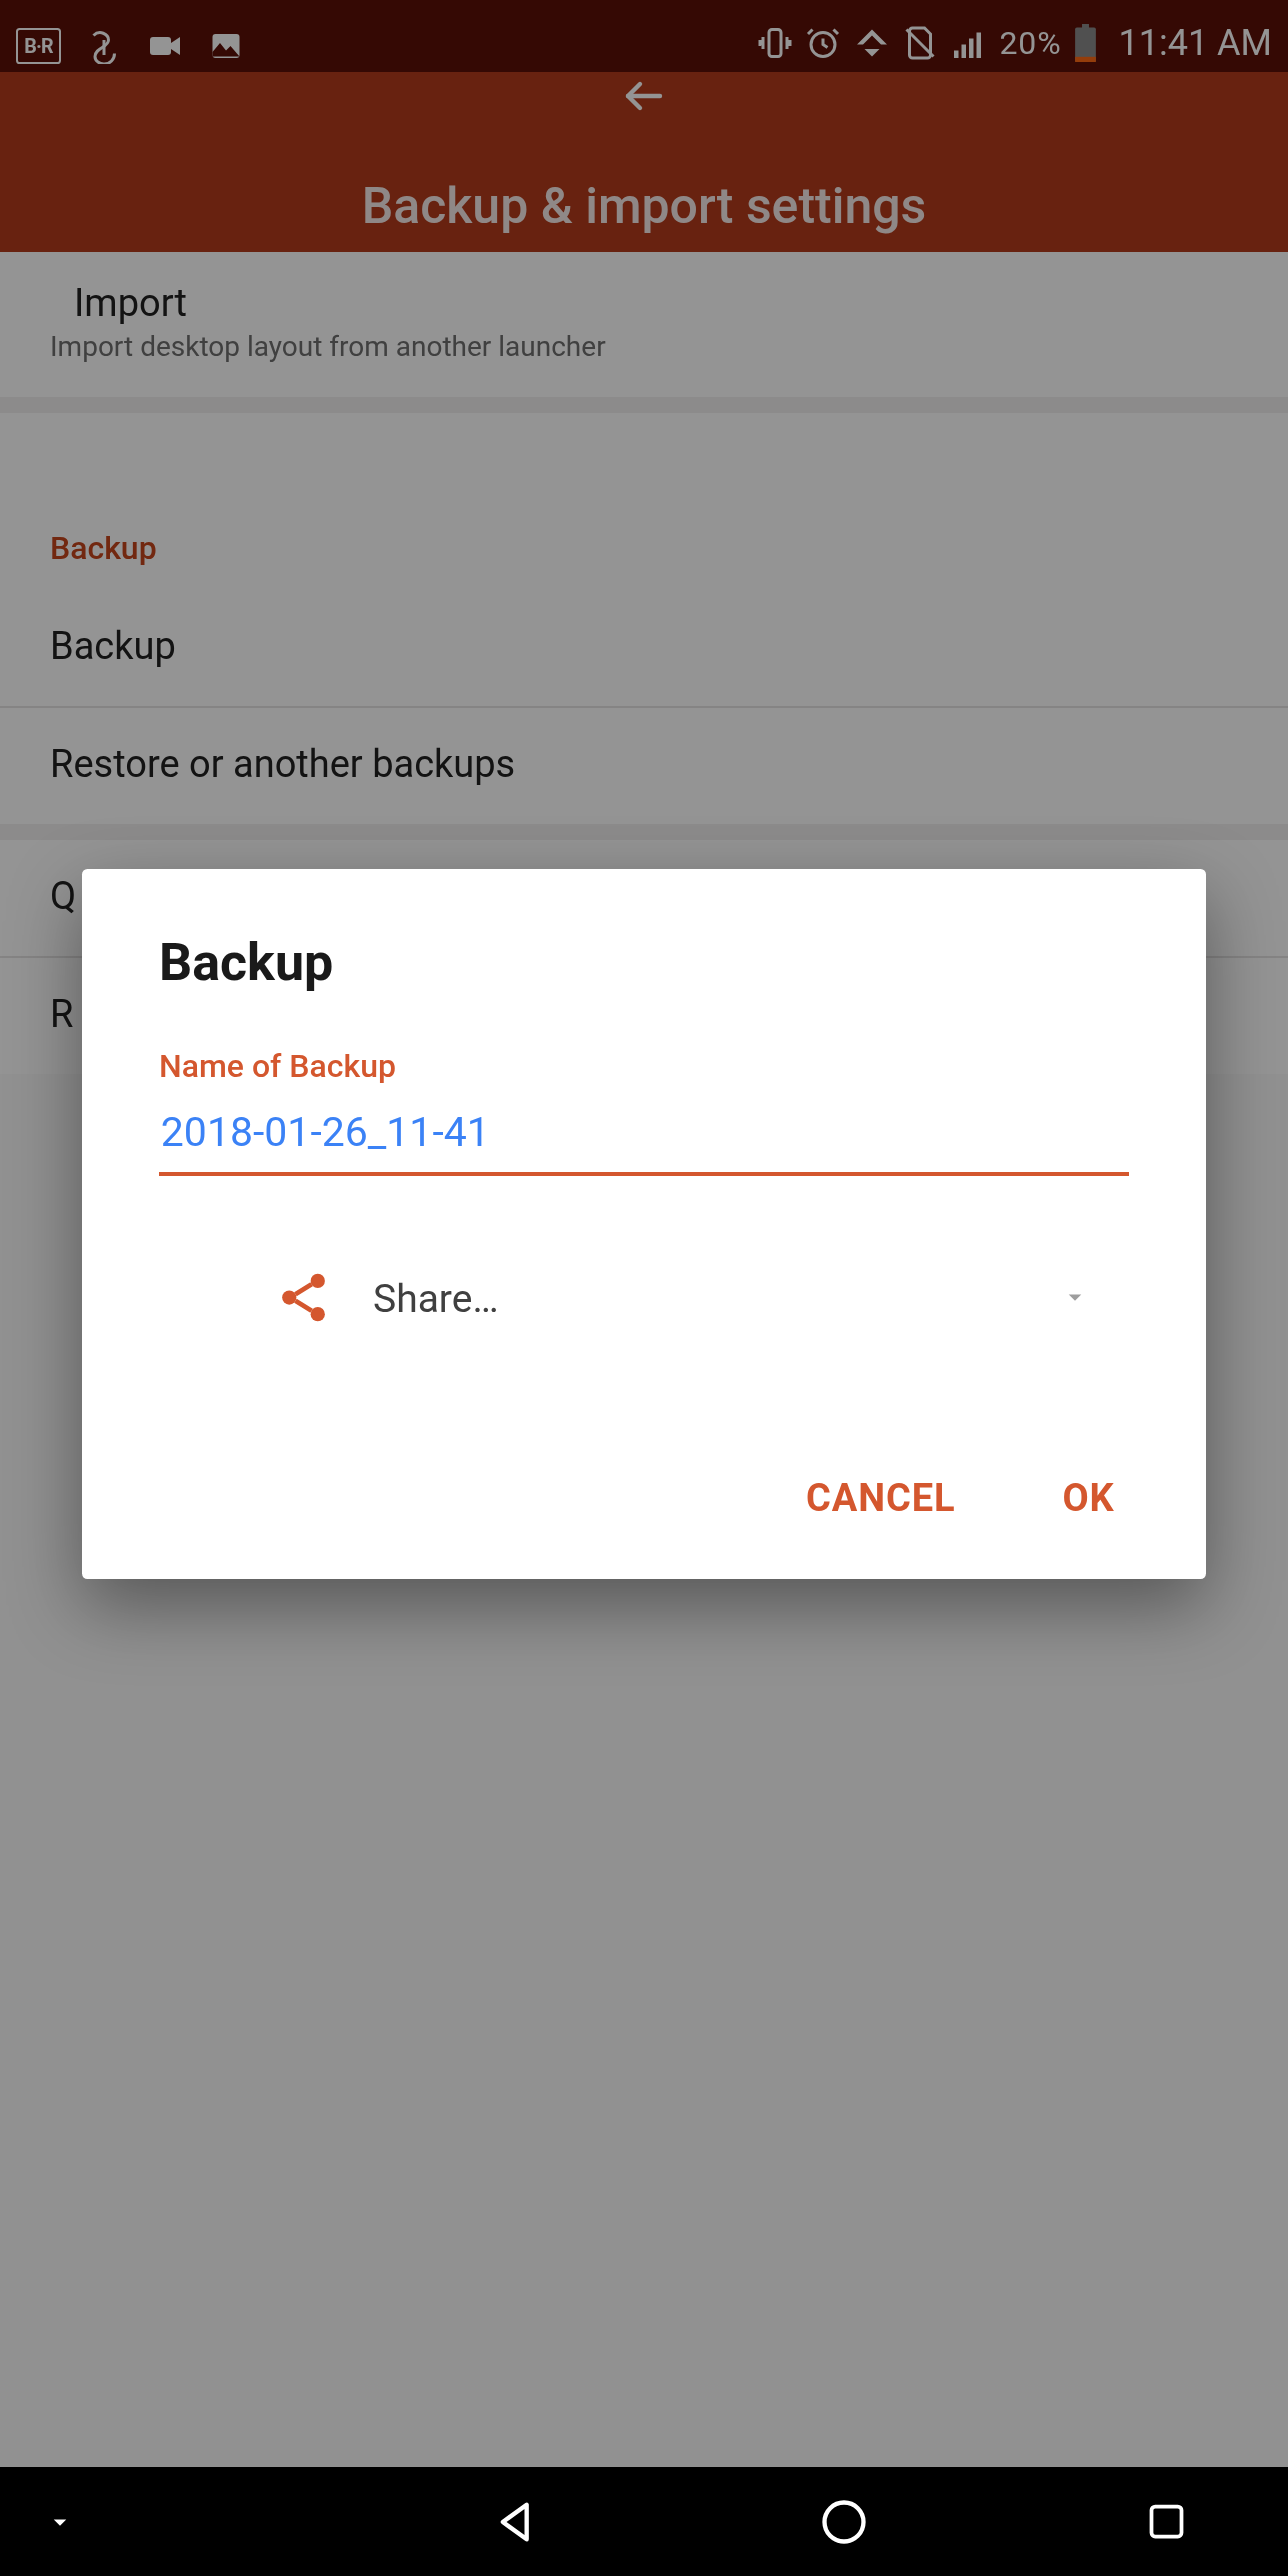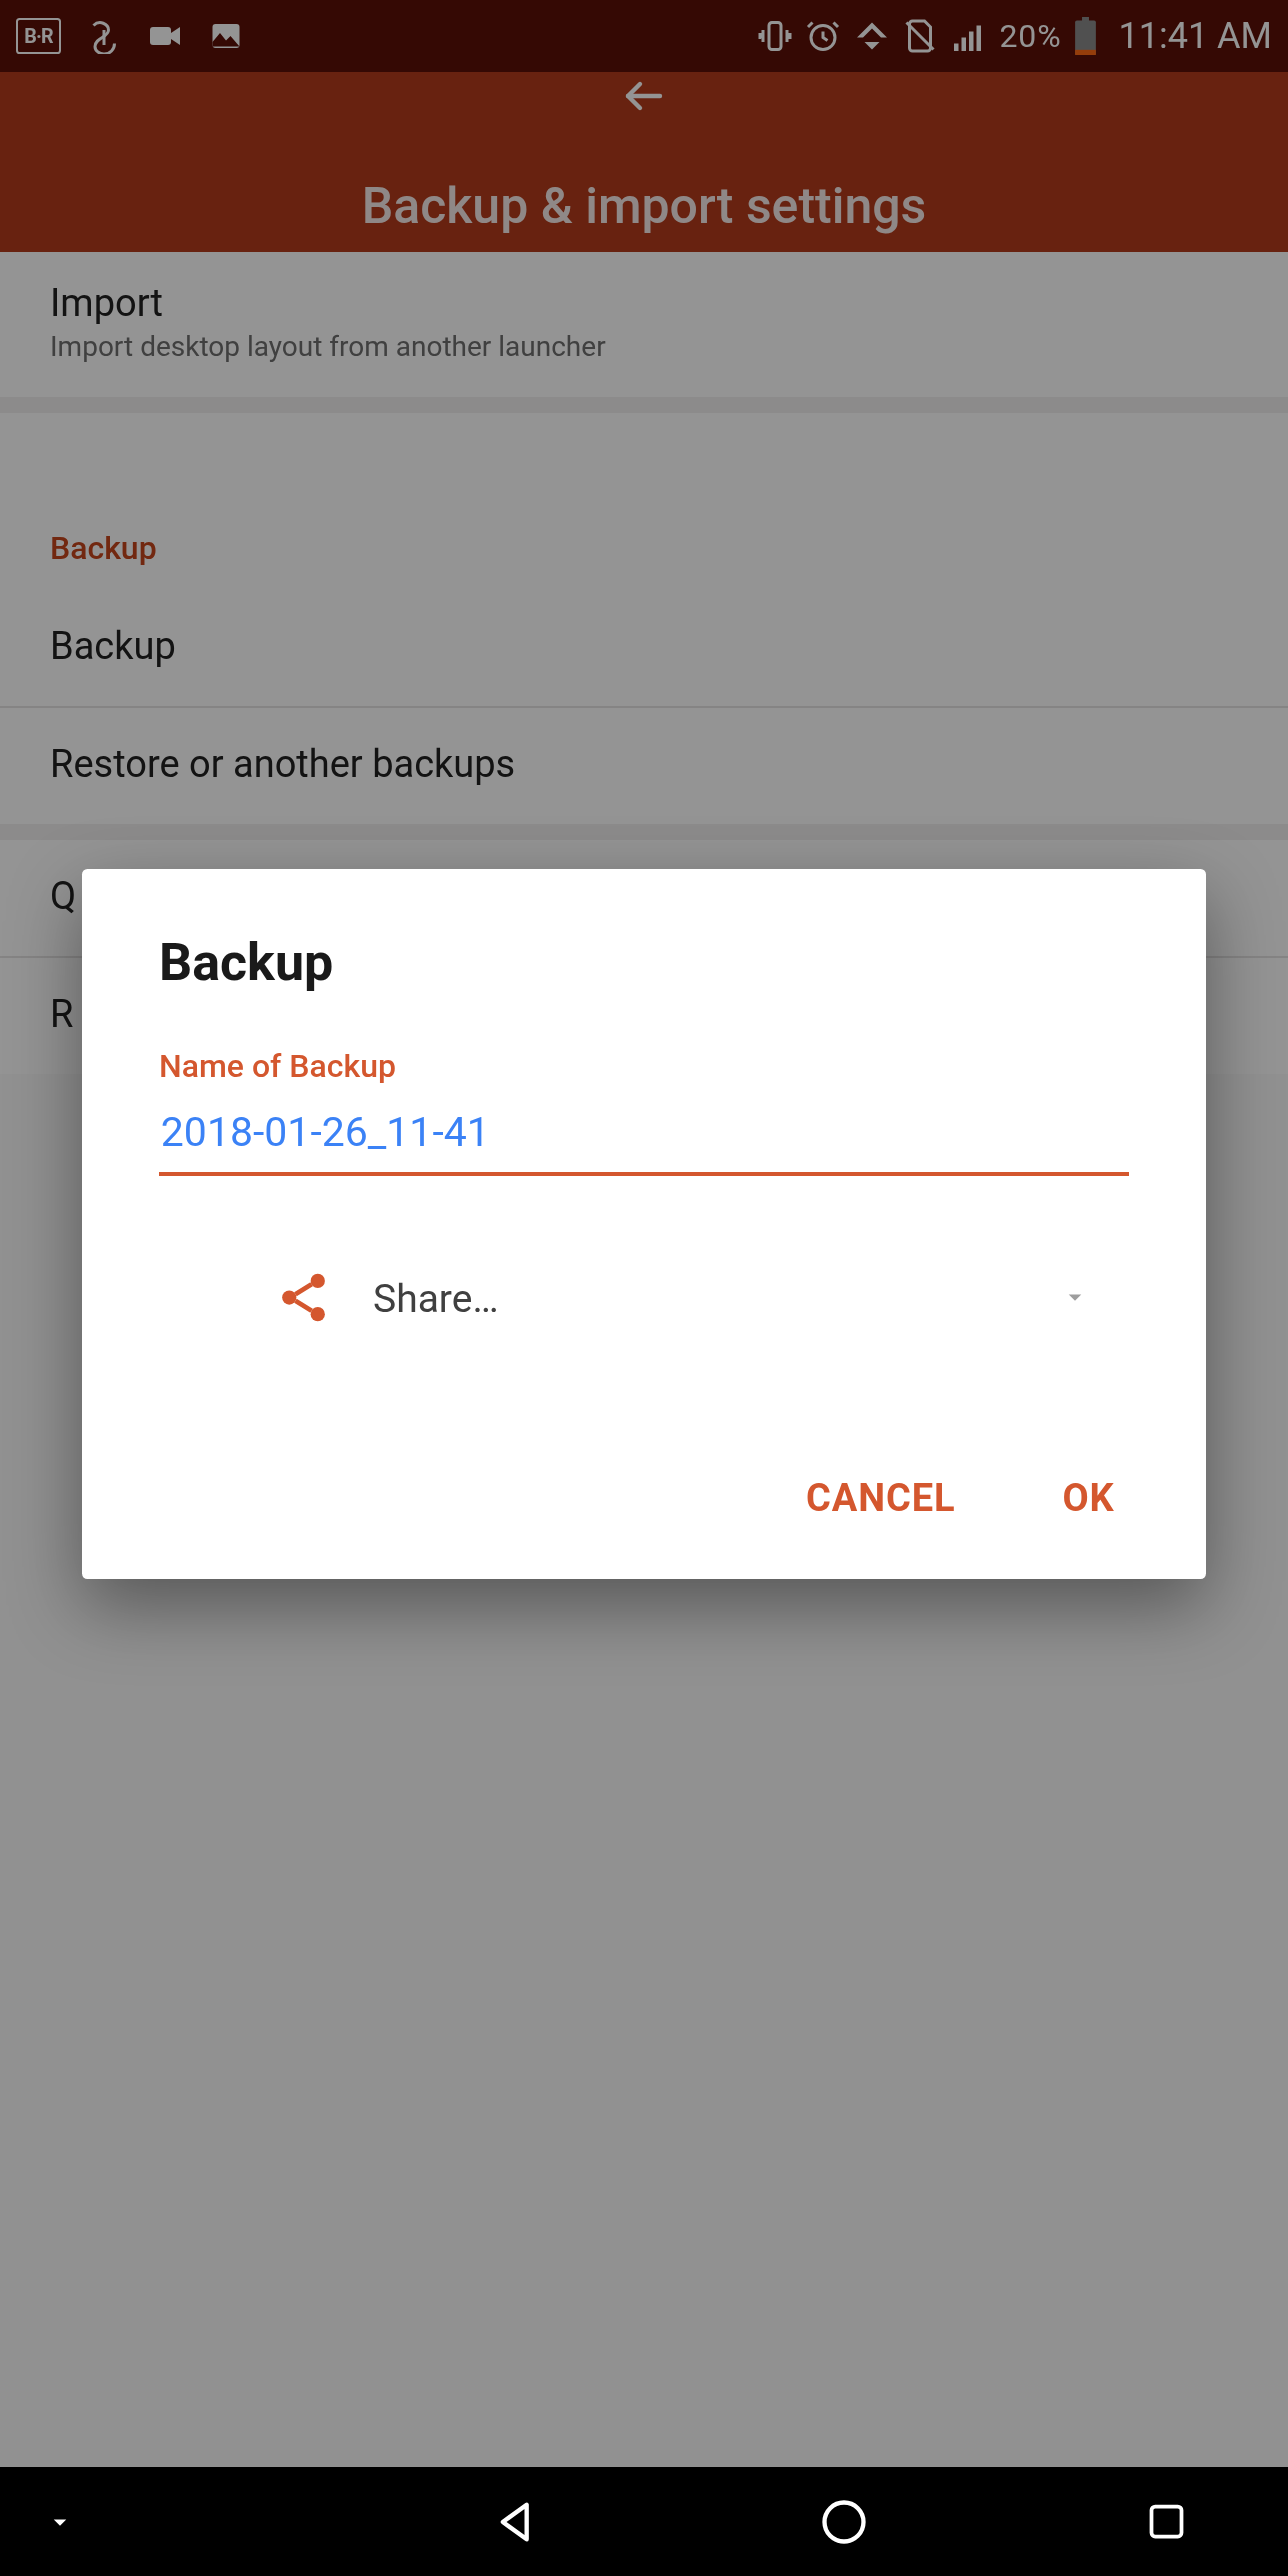--- a/index.html
+++ b/index.html
@@ -11,24 +11,24 @@
     position:relative;
     overflow:hidden;
     transform-origin: top left;
   }
 
   
   .statusbar {
     height:72px;
     background:#5c1108;
     display:flex;
-    align-items:center;
+    align-items:flex-end;
     color:#fff;
     font-size:32px;
-    padding:2px 16px;
+    padding:8px 16px;
   }
   .statusbar .left-icons { display:flex; align-items:center; gap:25px; }
   .statusbar .right-icons{ margin-left:auto; display:flex; align-items:center; gap:12.5px; }
   .statusbar .batt-pct { font-size:32px; letter-spacing:0.9px; }
   .statusbar .clock    { font-size:36px; margin-left:9px; }
   .ic { display:inline-flex; width:36px; height:36px; }
   .ic svg { width:100%; height:100%; }
   .br-badge{
     width:45px;height:36px;border:2.7px solid #fff;border-radius:3.6px;
     display:flex;align-items:center;justify-content:center;
@@ -50,21 +50,21 @@
 
   
   .content{
     position:absolute; left:0; right:0; top:252px; bottom:109px;
     background:#fafafa;
   }
   .list-item{
     background:#fff;
     padding:29px 50px 34px;
   }
-  .list-item .primary{font-size:38px; color:#222;}
+  .list-item .primary{font-size:38px; color:#222;margin-left:24px;}
   .list-item .secondary{font-size:28px; color:#6e6e6e; margin-top:5.4px;}
   .gap{height:16px; background:#f1f0f0;}
   .divider{height:1.8px; background:#e5e4e4;}
   .section-label{
     padding:116px 50px 23px;
     color:#c5461d;
     font-size:32px;
     font-weight:500;
     background:#fff;
   }

